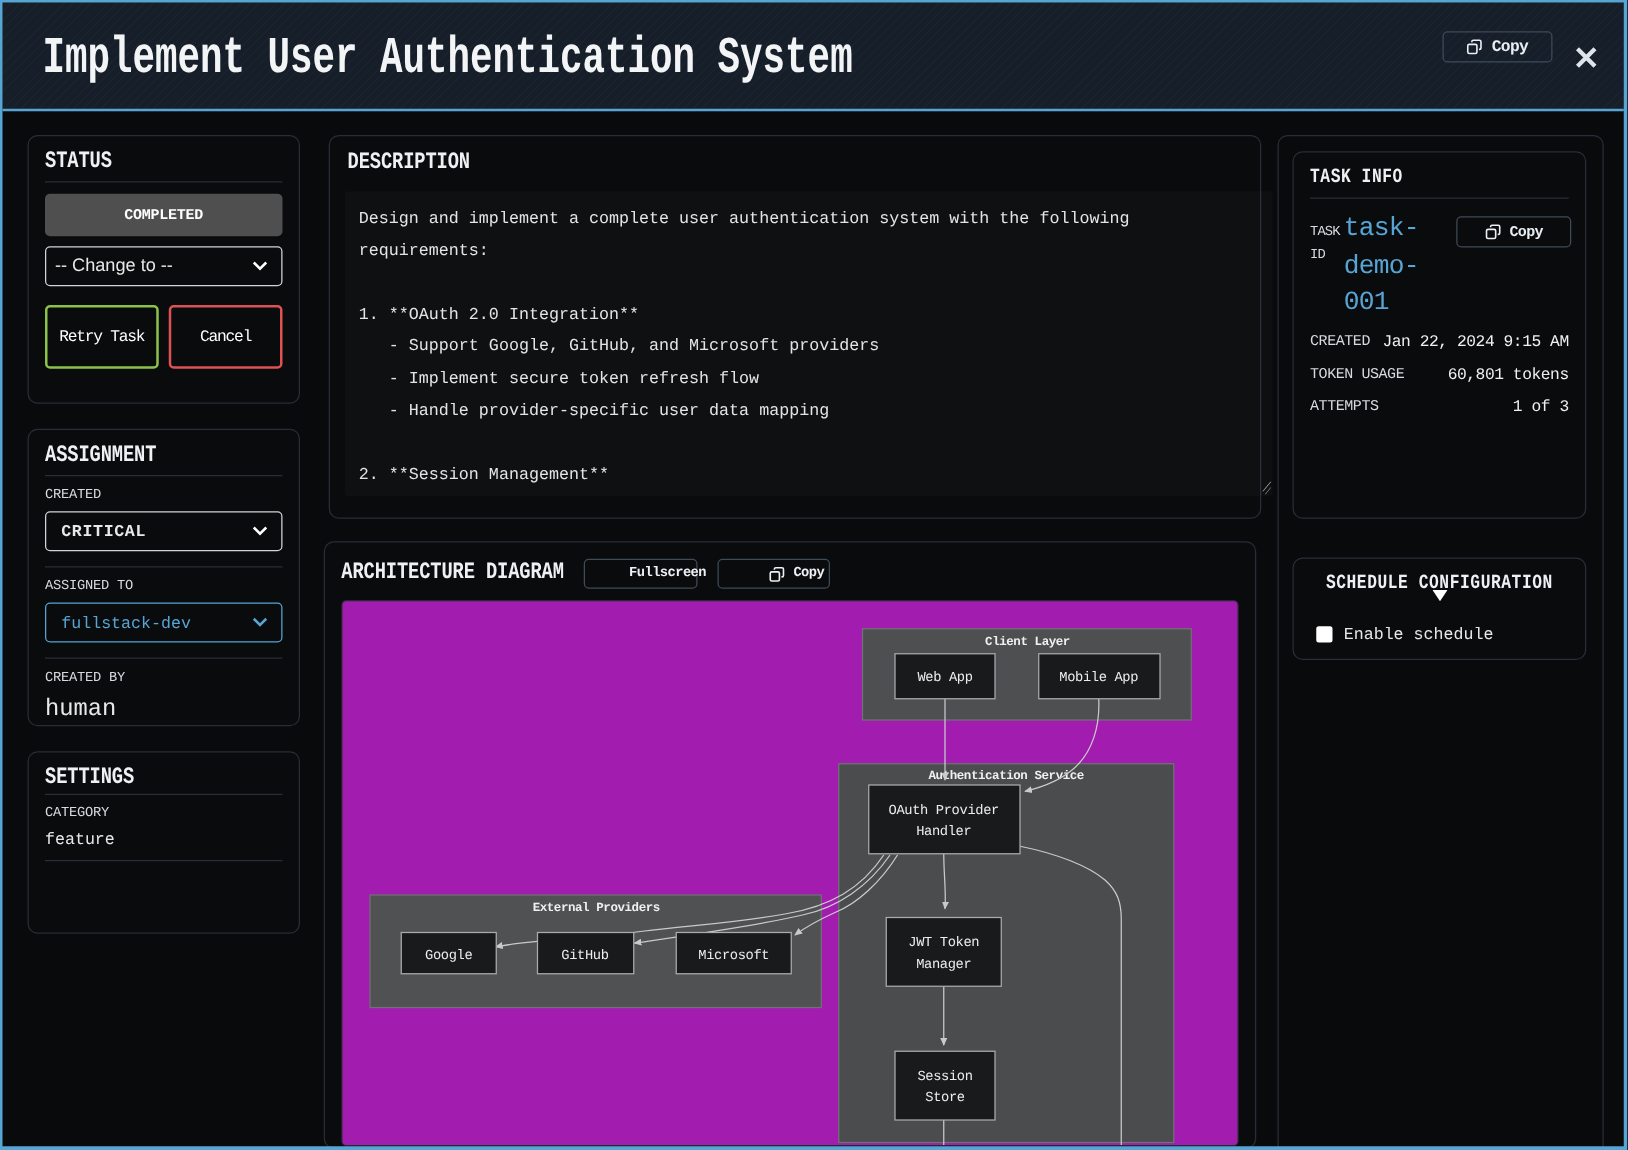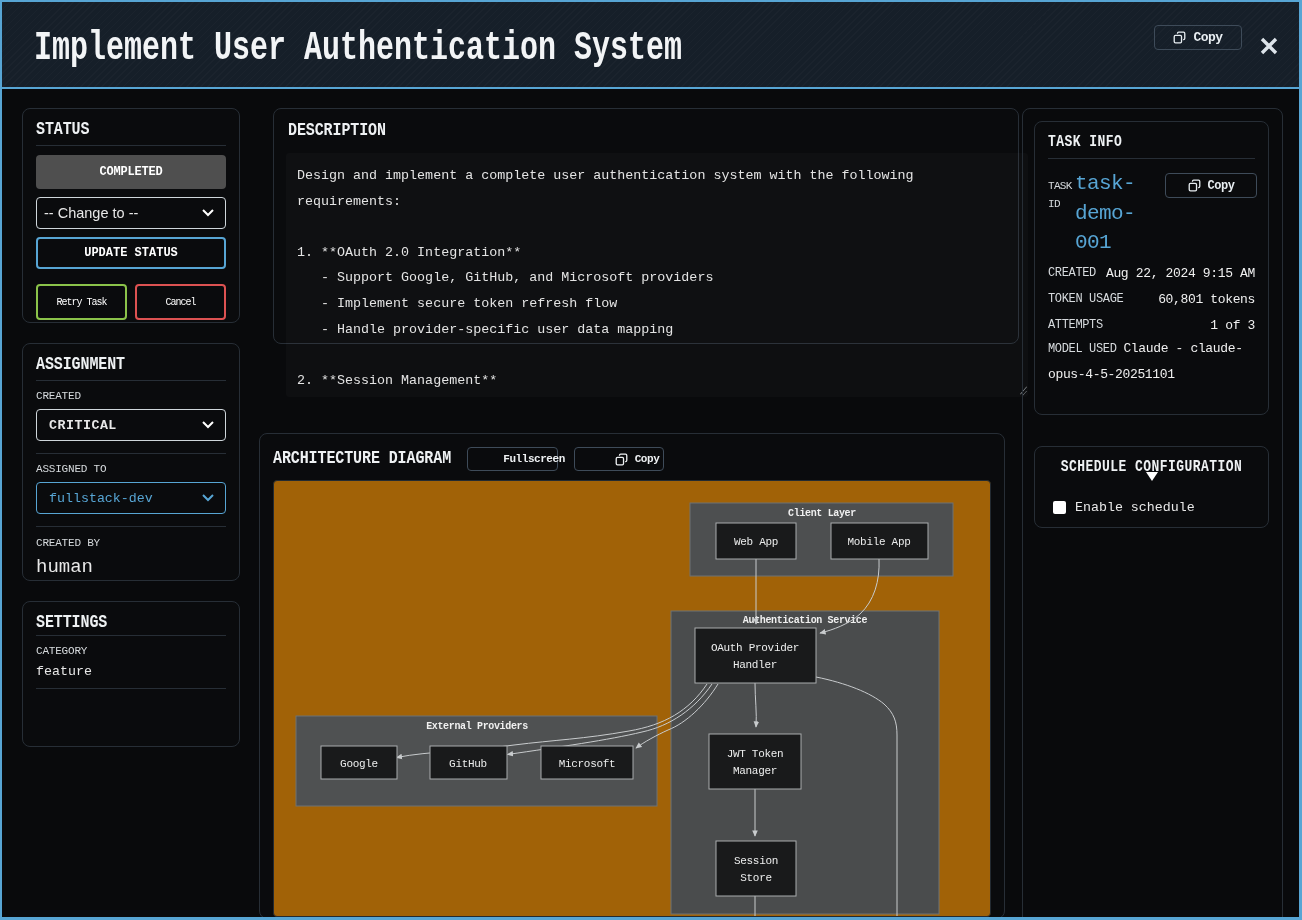--- a/index.html
+++ b/index.html
@@ -63,22 +63,22 @@
 }
 .sel .chev { position:absolute; right:11px; top:50%; }
 #changeto { margin-top:8px; font-family:"Liberation Sans", sans-serif; font-size:14.5px; padding-left:7px; }
 #updbtn {
   margin-top:8px; height:32px; border-radius:4px; border:2px solid #57a5d4;
   display:flex; align-items:center; justify-content:center;
   font-size:12px; font-weight:bold; letter-spacing:0px; color:#fff;
 }
 #rowbtns { margin-top:15px; display:flex; gap:8px; }
 #rowbtns .b {
-  width:92px; height:36px; border-radius:4px; display:flex; align-items:center;
-  justify-content:center; font-size:10px; letter-spacing:-1px; color:#fff;
+  width:92px; height:51px; border-radius:4px; display:flex; align-items:center;
+  justify-content:center; font-size:13px; letter-spacing:-1px; color:#fff;
 }
 #retry { border:2px solid #8bc34a; }
 #cancel { border:2px solid #dd5252; }
 
 #assignment { left:22px; top:343px; width:218px; height:238px; }
 #assignment .ptitle { margin-top:0; }
 #assignment .sep { margin-top:6px; }
 .fgroup { margin-top:9px; }
 .fgroup .label { display:block; margin-bottom:7px; }
 #prio { font-weight:bold; letter-spacing:0.5px; }
@@ -88,42 +88,42 @@
 #createdval { font-size:19px; margin-top:0; color:#e8e8e8; }
 
 #settings { left:22px; top:601px; width:218px; height:146px; }
 #settings .ptitle { margin-top:0; }
 #settings .sep { margin-top:3px; }
 #settings .hsep { margin-top:9px; }
 .checkbox {
   width:13px; height:13px; background:#fff; border-radius:2px; display:inline-block;
 }
 
-#desc { left:273px; top:108px; width:746px; height:236px; padding:13px 12px; }
+#desc { left:263px; top:108px; width:746px; height:307px; padding:13px 12px; }
 #desc .ptitle { margin-top:1px; margin-left:2px; }
 #descta {
   position:absolute; left:12px; top:44px; width:742px; height:244px;
   background:rgba(255,255,255,0.025); border-radius:3px;
   font-size:13.35px; line-height:25.6px; color:#e4e4e4;
   padding:10px 11px; white-space:pre; overflow:visible;
 }
 #resize { position:absolute; right:1px; bottom:-8px; color:#aab0b5; font-size:10px; }
 
 #arch { left:259px; top:433px; width:746px; height:486px; padding:13px; }
 #archhdr { display:flex; align-items:center; gap:16px; margin-top:0px; }
 #archhdr .ptitle { letter-spacing:-0.1px; }
 .toolbtn {
   display:inline-flex; align-items:center; justify-content:center; gap:7px;
   border:1px solid #3e4b59; border-radius:4px; color:#eef1f3;
   font-weight:bold; font-size:11px; letter-spacing:-0.45px; height:24px;padding-left:36px;
 }
 #fsbtn { width:91px; }
 #cpbtn { width:90px; margin-left:0px; }
 #diagram {
-  margin-top:9px; width:718px; height:437px; background:#a16207;
+  margin-top:9px; width:718px; height:437px; background:#a21caf;
   border:1px solid #232a31; border-radius:4px; position:relative; overflow:hidden;text-decoration:underline;
 }
 
 #rightcol {
   position:absolute; left:1022px; top:108px; width:261px; height:818px;
   border:1px solid #272e36; border-radius:8px; padding:12px;
 }
 #taskinfo { left:1034px; top:121px; width:235px; height:294px; }
 #taskinfo .ptitle { font-size:13px; letter-spacing:0.45px; margin-top:0px;}
 #taskinfo .sep { margin-top:8px; }
@@ -164,21 +164,20 @@
 <div id="status" class="panel">
   <div class="ptitle">STATUS</div>
   <hr class="sep">
   <div id="badge">COMPLETED</div>
   <div id="changeto" class="sel">
       <span>-- Change to --</span>
     <svg class="chev" style="margin-top:-4px" width="12" height="8" viewBox="0 0 12 8">
         <path d="M1 1l5 5 5-5" stroke="#fff" stroke-width="2" fill="none"></path>
       </svg>
   </div>
-  <div id="updbtn">UPDATE STATUS</div>
   <div id="rowbtns">
     <div id="retry" class="b">Retry Task</div>
     <div id="cancel" class="b">Cancel</div>
   </div>
 </div>
 
 <div id="assignment" class="panel">
   <div class="ptitle">ASSIGNMENT</div>
   <hr class="sep">
   <div class="fgroup">
@@ -311,31 +310,30 @@
     <div id="ticopy" class="copybtn">
       <svg class="icon" width="13" height="13" viewBox="0 0 16 16" fill="none" stroke="#e8eef2" stroke-width="1.6">
           <rect x="1.5" y="5.5" width="9" height="9" rx="1.5"></rect>
           <path d="M5.5 3.5v-0.5a1.5 1.5 0 0 1 1.5-1.5H13a1.5 1.5 0 0 1 1.5 1.5V9A1.5 1.5 0 0 1 13 10.5h-0.5"></path>
         </svg>
       <span>Copy</span>
     </div>
   </div>
   <div class="inforow">
       <span class="k">CREATED</span>
-      <span class="v">Aug 22, 2024 9:15 AM</span>
+      <span class="v">Jan 22, 2024 9:15 AM</span>
     </div>
   <div class="inforow">
       <span class="k">TOKEN USAGE</span>
       <span class="v">60,801 tokens</span>
     </div>
   <div class="inforow">
       <span class="k">ATTEMPTS</span>
       <span class="v">1 of 3</span>
     </div>
-  <div class="infoline">MODEL USED <b>Claude - claude-opus-4-5-20251101</b></div>
 </div>
 <div id="schedule" class="panel">
   <div id="schedhdr">
     <div class="ptitle">SCHEDULE CONFIGURATION</div>
     <svg width="12" height="9" viewBox="0 0 12 9" style="margin-top:-3px">
         <path d="M0 0h12L6 9z" fill="#fff"></path>
       </svg>
   </div>
   <div id="schedbody">
     <span class="checkbox"></span>

